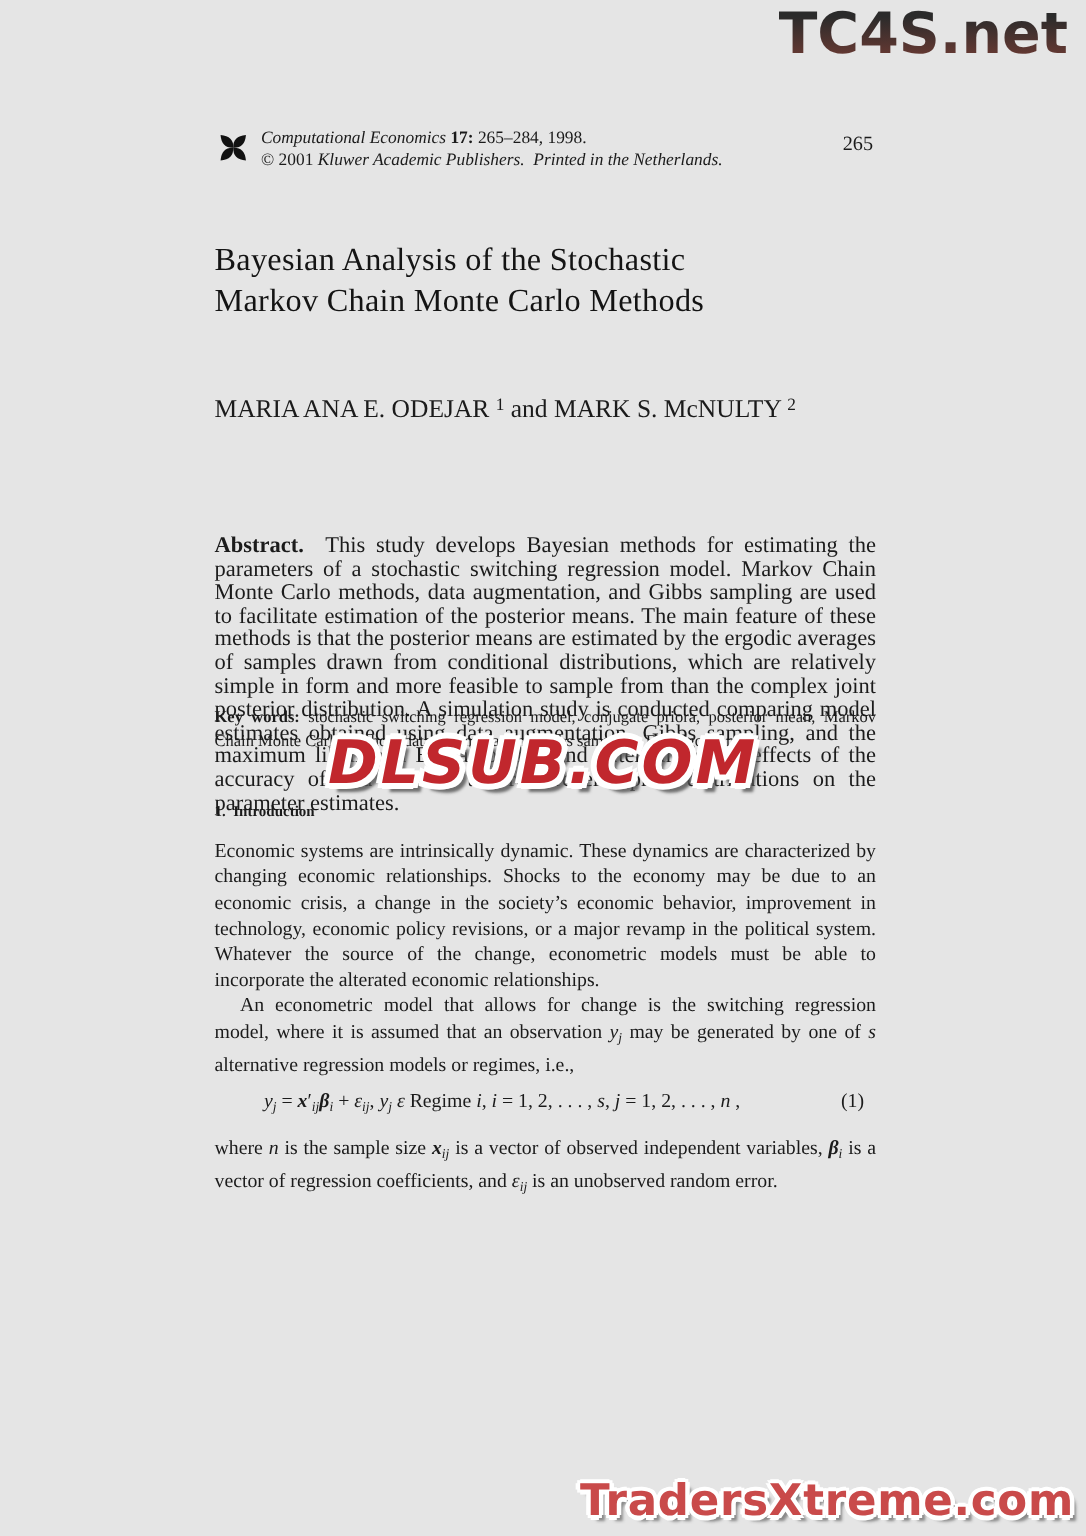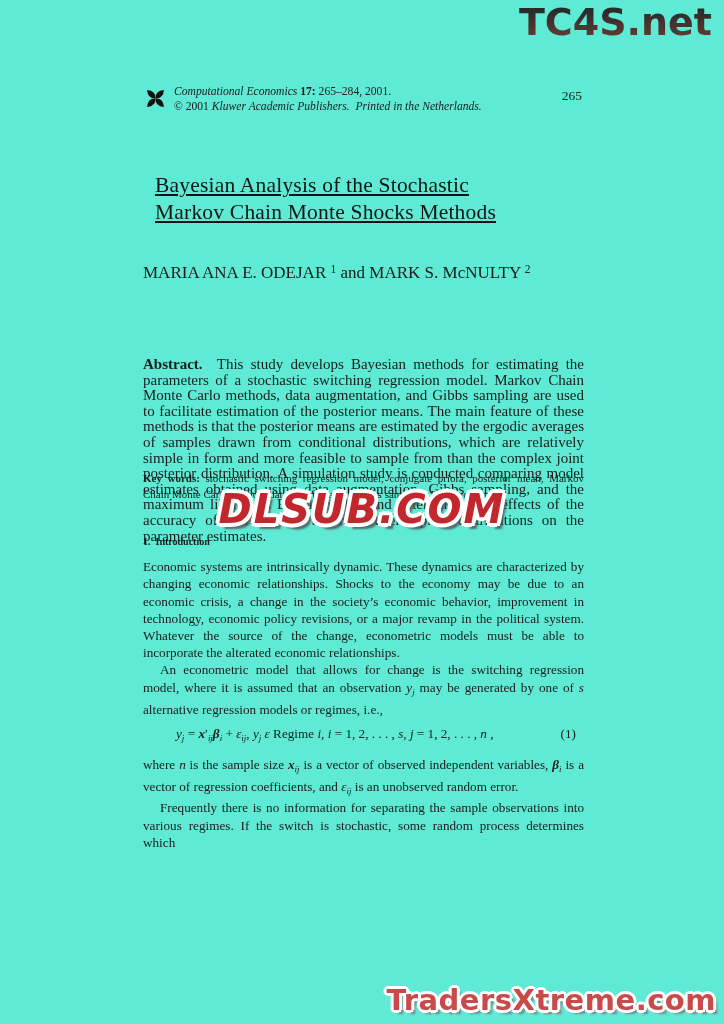--- a/index.html
+++ b/index.html
@@ -1,18 +1,18 @@
 <!DOCTYPE html>
 <html><head>
 <meta charset="utf-8">
 <style>
   html,body{margin:0;padding:0;background:#9a9a9a;}
   .page{
     position:relative; width:724px; height:1024px; margin:0 auto;
-    background:#5eead4; overflow:hidden;
+    background:#e5e5e5; overflow:hidden;
     font-family:"Liberation Serif", serif; color:#1b1b1b;
   }
   
   .s-i{font-style:italic;text-align:right;}
   .s-b{font-weight:700;}
   .s-bi{font-weight:700;font-style:italic;}
   .s-sub{font-size:0.68em; vertical-align:-0.3em;}
   .s-sup{font-size:0.68em; vertical-align:0.45em;}
 
   
@@ -48,22 +48,22 @@
       4px 4px 2px rgba(120,120,120,0.85);
   }
 
   
   .header{position:absolute; left:143px; top:84px; width:441px; font-size:11.6px; line-height:15px;}
   .logo{position:absolute; left:0; top:2px; width:25px; height:25px;}
   .header-text{margin-left:31px;}
   .page-num{position:absolute; right:2px; top:4px; font-size:13.5px;}
 
   
-  .title{position:absolute; left:143px; top:160px; margin:12px; font-weight:400;
-         font-size:21.5px; line-height:27px; color:#141414; letter-spacing:0.2px;text-decoration:underline;}
+  .title{position:absolute; left:143px; top:160px; margin:0; font-weight:400;
+         font-size:21.5px; line-height:27px; color:#141414; letter-spacing:0.2px;}
   .authors{position:absolute; left:143px; top:263px; font-size:17px;}
   .affiliation{position:absolute; left:143px; top:280px; width:441px;
                font-style:italic; font-size:11.2px; line-height:14.5px;}
   .affiliation .s-sup{font-style:normal;}
 
   
   .abstract{position:absolute; left:143px; top:357px; width:441px;
             font-size:15px; line-height:15.6px; text-align:justify;}
   .keywords{position:absolute; left:143px; top:471px; width:441px;
             font-size:11px; line-height:15.6px; text-align:justify;}
@@ -89,45 +89,44 @@
       <svg width="25" height="25" viewBox="0 0 24 24">
         <g fill="#111" transform="rotate(45 12 12)">
           <path d="M12 12 Q6.5 7 12 0.5 Q17.5 7 12 12 Z"></path>
           <path d="M12 12 Q17 6.5 23.5 12 Q17 17.5 12 12 Z"></path>
           <path d="M12 12 Q17.5 17 12 23.5 Q6.5 17 12 12 Z"></path>
           <path d="M12 12 Q7 17.5 0.5 12 Q7 6.5 12 12 Z"></path>
         </g>
       </svg>
     </span>
     <div class="header-text">
-      <div><span class="s-i">Computational Economics </span><span class="s-b">17: </span><span>265–284, 2001.</span></div>
+      <div><span class="s-i">Computational Economics </span><span class="s-b">17: </span><span>265–284, 1998.</span></div>
       <div><span>© 2001 </span><span class="s-i">Kluwer Academic Publishers.&nbsp; Printed in the Netherlands.</span></div>
     </div>
     <div class="page-num">265</div>
   </div>
 
   <h1 class="title">
     <div>Bayesian Analysis of the Stochastic</div>
-    <div>Markov Chain Monte Shocks Methods</div>
+    <div>Markov Chain Monte Carlo Methods</div>
   </h1>
 
   <div class="authors"><span>MARIA ANA E. ODEJAR </span><span class="s-sup">1</span><span> and MARK S. McNULTY </span><span class="s-sup">2</span></div>
 
   <div class="abstract"><span class="s-b">Abstract.</span><span>&nbsp; This study develops Bayesian methods for estimating the parameters of a stochastic switching regression model. Markov Chain Monte Carlo methods, data augmentation, and Gibbs sampling are used to facilitate estimation of the posterior means. The main feature of these methods is that the posterior means are estimated by the ergodic averages of samples drawn from conditional distributions, which are relatively simple in form and more feasible to sample from than the complex joint posterior distribution. A simulation study is conducted comparing model estimates obtained using data augmentation, Gibbs sampling, and the maximum likelihood EM algorithm and determining the effects of the accuracy of and bias of the researcher’s prior distributions on the parameter estimates.</span></div>
   <div class="keywords"><span class="s-b">Key words:</span><span> stochastic switching regression model, conjugate priora, posterior mean, Markov Chain Monte Carlo method, data augmentation, Gibbs sampling, EM algorithm</span></div>
 
   <div class="wm-mid">DLSUB.COM</div>
 
   <div class="body-block">
     <div class="sec-heading">1.&nbsp;&nbsp;Introduction</div>
     <p class="para">Economic systems are intrinsically dynamic. These dynamics are characterized by changing economic relationships. Shocks to the economy may be due to an economic crisis, a change in the society’s economic behavior, improvement in technology, economic policy revisions, or a major revamp in the political system. Whatever the source of the change, econometric models must be able to incorporate the alterated economic relationships.</p>
     <p class="para indent"><span>An econometric model that allows for change is the switching regression model, where it is assumed that an observation </span><span class="s-i">y</span><span class="s-sub s-i">j</span><span> may be generated by one of </span><span class="s-i">s</span><span> alternative regression models or regimes, i.e.,</span></p>
     <div class="equation">
       <span><span class="s-i">y</span><span class="s-sub s-i">j</span><span> = </span><span class="s-bi">x</span><span>′</span><span class="s-sub s-i">ij</span><span class="s-bi">β</span><span class="s-sub s-i">i</span><span> + </span><span class="s-i">ε</span><span class="s-sub s-i">ij</span><span>, </span><span class="s-i">y</span><span class="s-sub s-i">j</span><span> </span><span class="s-i">ε</span><span> Regime </span><span class="s-i">i</span><span>, </span><span class="s-i">i</span><span> = 1, 2, . . . , </span><span class="s-i">s</span><span>, </span><span class="s-i">j</span><span> = 1, 2, . . . , </span><span class="s-i">n</span><span> ,</span></span>
       <span class="eq-num">(1)</span>
     </div>
     <p class="para"><span>where </span><span class="s-i">n</span><span> is the sample size </span><span class="s-bi">x</span><span class="s-sub s-i">ij</span><span> is a vector of observed independent variables, </span><span class="s-bi">β</span><span class="s-sub s-i">i</span><span> is a vector of regression coefficients, and </span><span class="s-i">ε</span><span class="s-sub s-i">ij</span><span> is an unobserved random error.</span></p>
-    <p class="para indent">Frequently there is no information for separating the sample observations into various regimes. If the switch is stochastic, some random process determines which</p>
   </div>
 
   <div class="wm-bottom">TradersXtreme.com</div>
 
 </div>
 
 </body></html>

